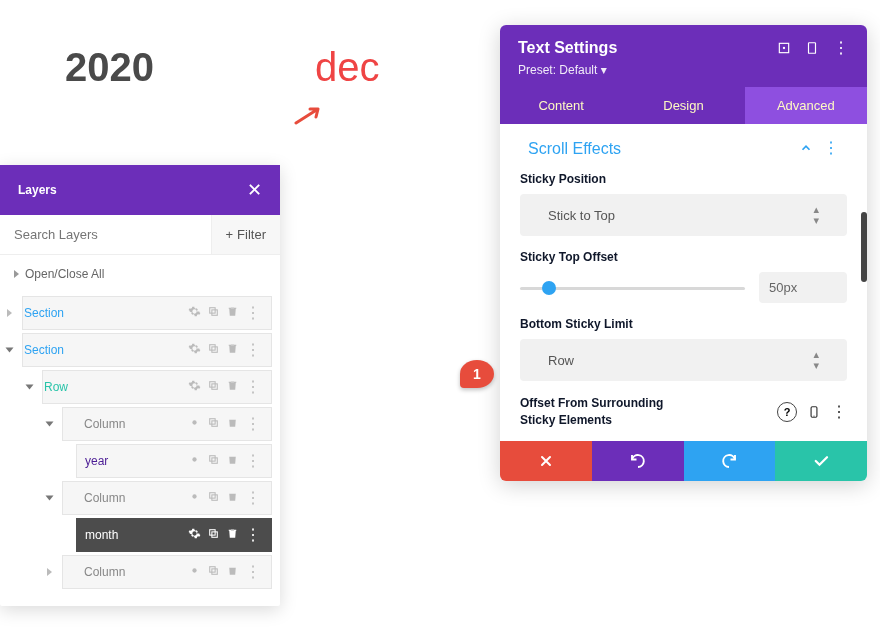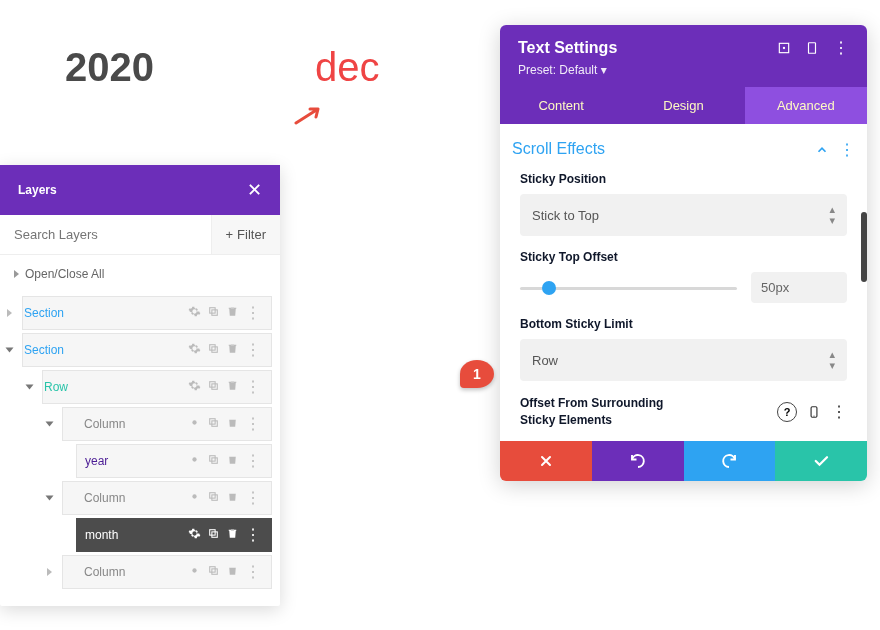--- a/index.html
+++ b/index.html
@@ -50,33 +50,33 @@
   .settings-header h2 { font-size: 16px; font-weight: 600; }
   .settings-header .icons { display: flex; gap: 14px; align-items: center; }
   .settings-header .icons span { cursor: pointer; }
   .settings-header .preset { font-size: 12px; margin-top: 6px; opacity: 0.9; }
   .tabs { display: flex; background: #6c2eb9; }
   .tab { flex: 1; text-align: center; padding: 11px 0; font-size: 13px; color: #fef9c3; cursor: pointer; }
   .tab.active { background: #8e4fe0; font-weight: 500; }
 
   .settings-body { position: relative; }
   .scroll-track { position: absolute; right: 0; top: 88px; width: 6px; height: 70px; background: #444; border-radius: 3px; }
-  .section-head { display: flex; align-items: flex-end; justify-content: space-between; padding: 16px 12px 4px; }
+  .section-head { display: flex; align-items: flex-start; justify-content: space-between; padding: 16px 28px 4px; }
   .section-head h3 { color: #2ea3f2; font-size: 16px; font-weight: 500; }
   .section-head .acts { display: flex; gap: 10px; color: #2ea3f2; align-items: center; }
 
   .field { padding: 10px 20px 4px; }
   .field-label { font-size: 12px; color: #0f172a; font-weight: 600; margin-bottom: 8px; }
-  .select { background: #f1f1f1; border-radius: 4px; padding: 10px 12px; font-size: 13px; color: #555; display: flex; justify-content: space-between; align-items: center; cursor: pointer; }
+  .select { background: #f1f1f1; border-radius: 4px; padding: 10px 28px; font-size: 13px; color: #555; display: flex; justify-content: space-between; align-items: center; cursor: pointer; }
   .select .caret { color: #888; font-size: 11px; line-height: 1; }
   .slider-row { display: flex; align-items: center; gap: 14px; }
   .slider { flex: 1; position: relative; height: 20px; }
   .slider-track { position: absolute; top: 9px; left: 0; right: 0; height: 3px; background: #d8d8d8; border-radius: 2px; }
   .slider-thumb { position: absolute; top: 3px; left: 22px; width: 14px; height: 14px; border-radius: 50%; background: #2ea3f2; cursor: grab; }
-  .slider-val { width: 96px; background: #f1f1f1; border-radius: 4px; padding: 8px 10px; font-size: 13px; color: #666; text-align: left; }
+  .slider-val { width: 88px; background: #f1f1f1; border-radius: 4px; padding: 8px 10px; font-size: 13px; color: #666; text-align: left; }
   .offset-row { display: flex; justify-content: space-between; align-items: center; padding: 10px 20px 12px; }
   .offset-row .field-label { margin: 0; max-width: 180px; line-height: 1.4; }
   .offset-icons { display: flex; gap: 10px; align-items: center; }
   .round-ic { width: 20px; height: 20px; border: 1px solid #444; border-radius: 50%; display: flex; align-items: center; justify-content: center; font-size: 11px; font-weight: 700; cursor: pointer; }
 
   .footer-btns { display: flex; }
   .footer-btns div { flex: 1; height: 40px; display: flex; align-items: center; justify-content: center; color: #fff; cursor: pointer; }
   .b-red { background: #e74c3c; }
   .b-purple { background: #6c2eb9; }
   .b-blue { background: #2ea3f2; }

